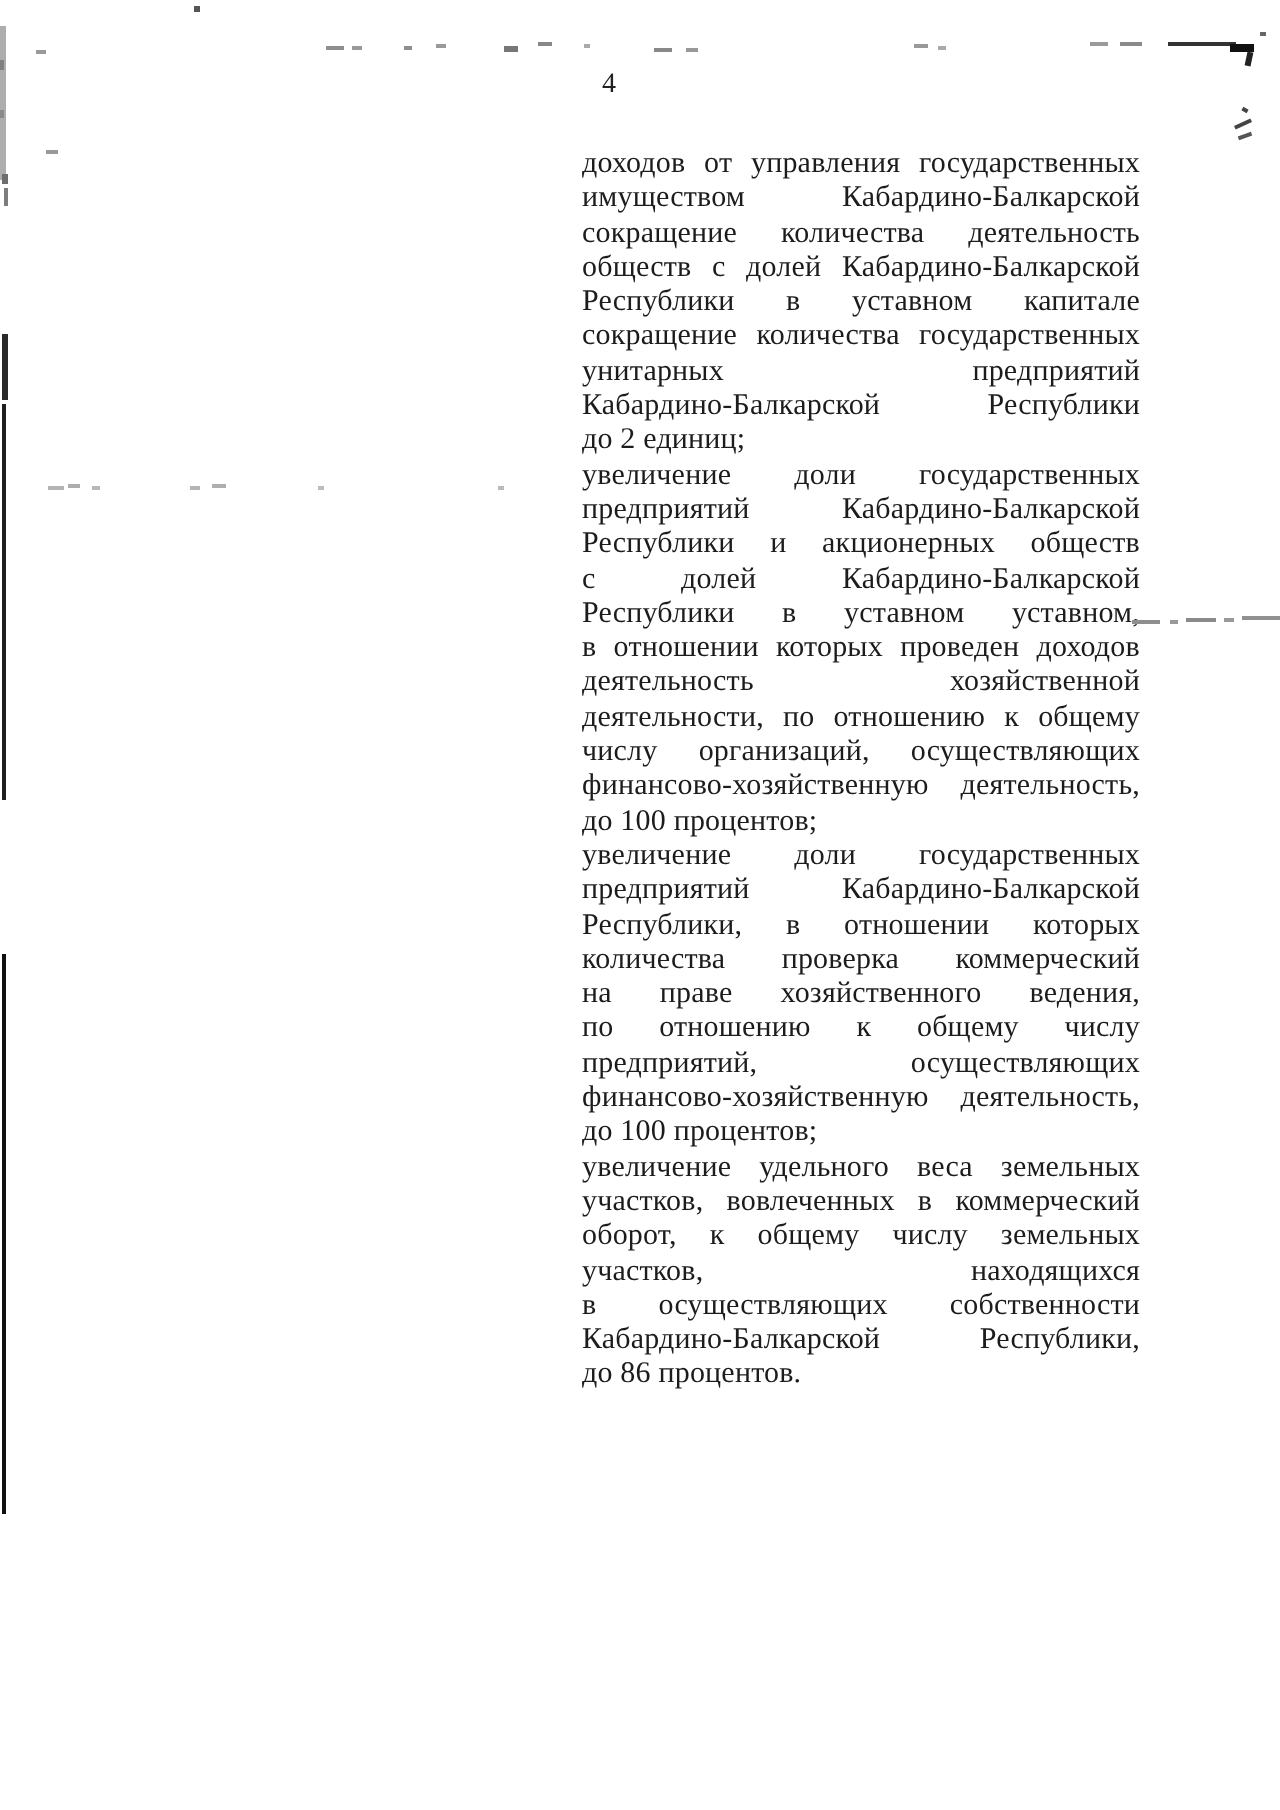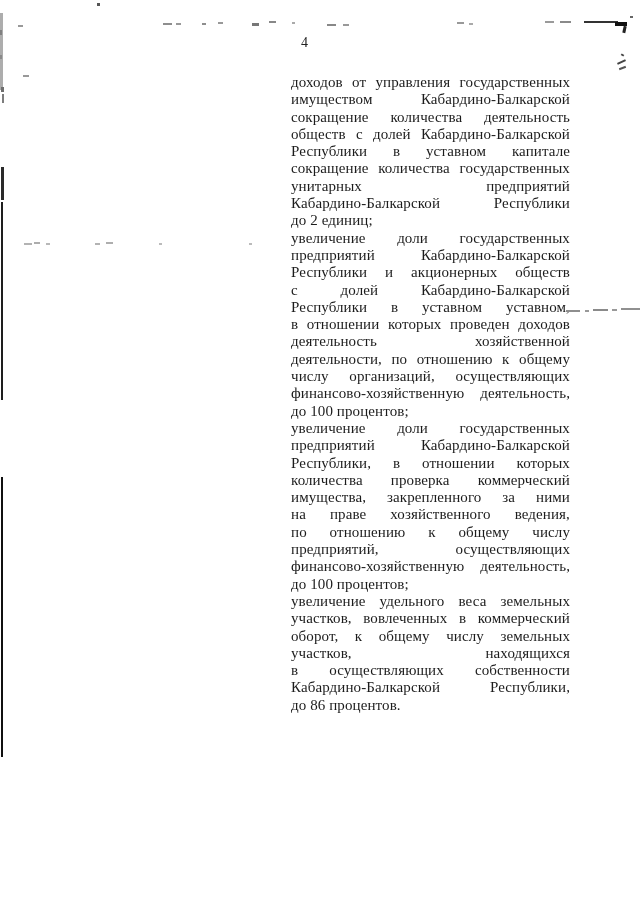--- a/index.html
+++ b/index.html
@@ -154,26 +154,20 @@
         <span>в</span>
         <span>отношении</span>
         <span>которых</span>
       </div>
       <div class="line j">
         <span>количества</span>
         <span>проверка</span>
         <span>коммерческий</span>
       </div>
       <div class="line j">
-        <span>имущества,</span>
-        <span>закрепленного</span>
-        <span>за</span>
-        <span>ними</span>
-      </div>
-      <div class="line j">
         <span>на</span>
         <span>праве</span>
         <span>хозяйственного</span>
         <span>ведения,</span>
       </div>
       <div class="line j">
         <span>по</span>
         <span>отношению</span>
         <span>к</span>
         <span>общему</span>

